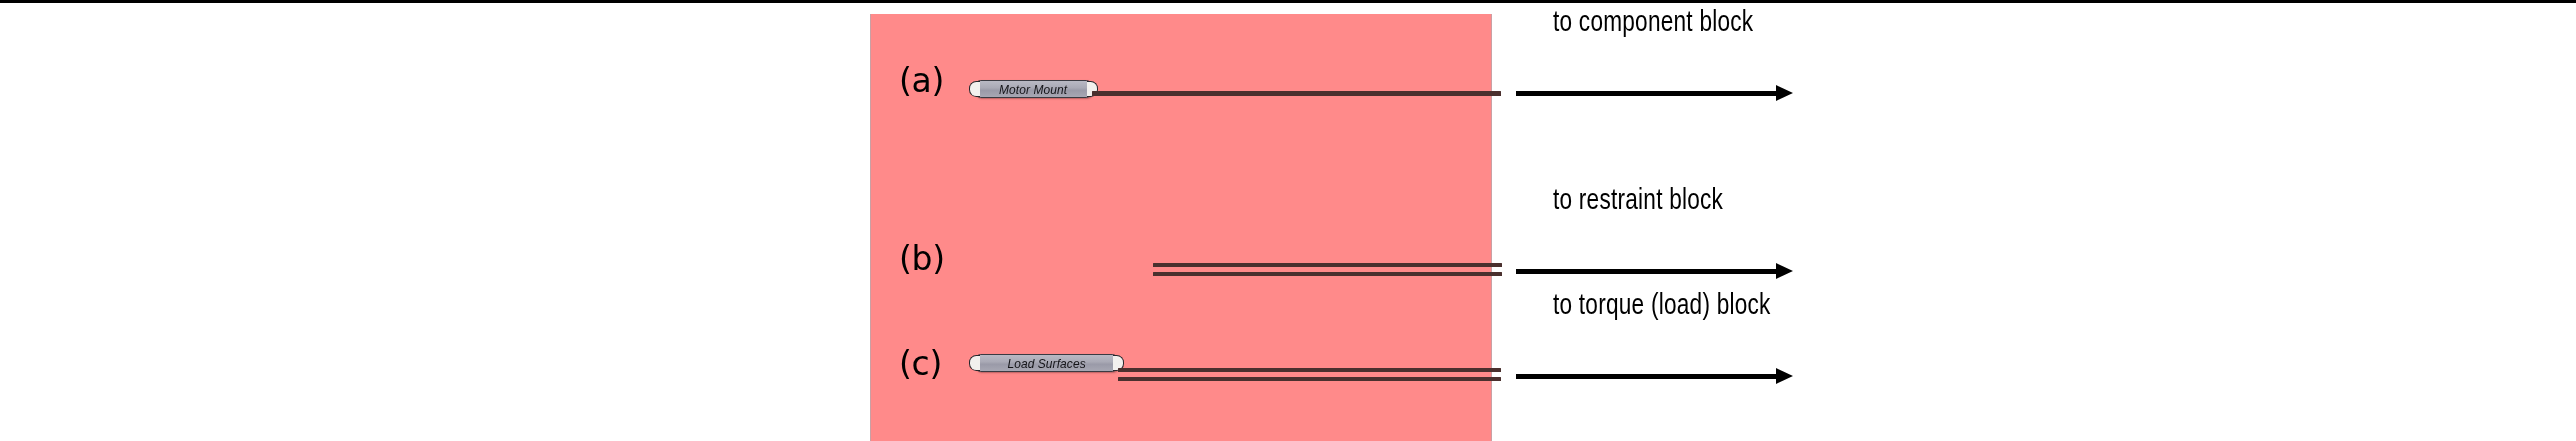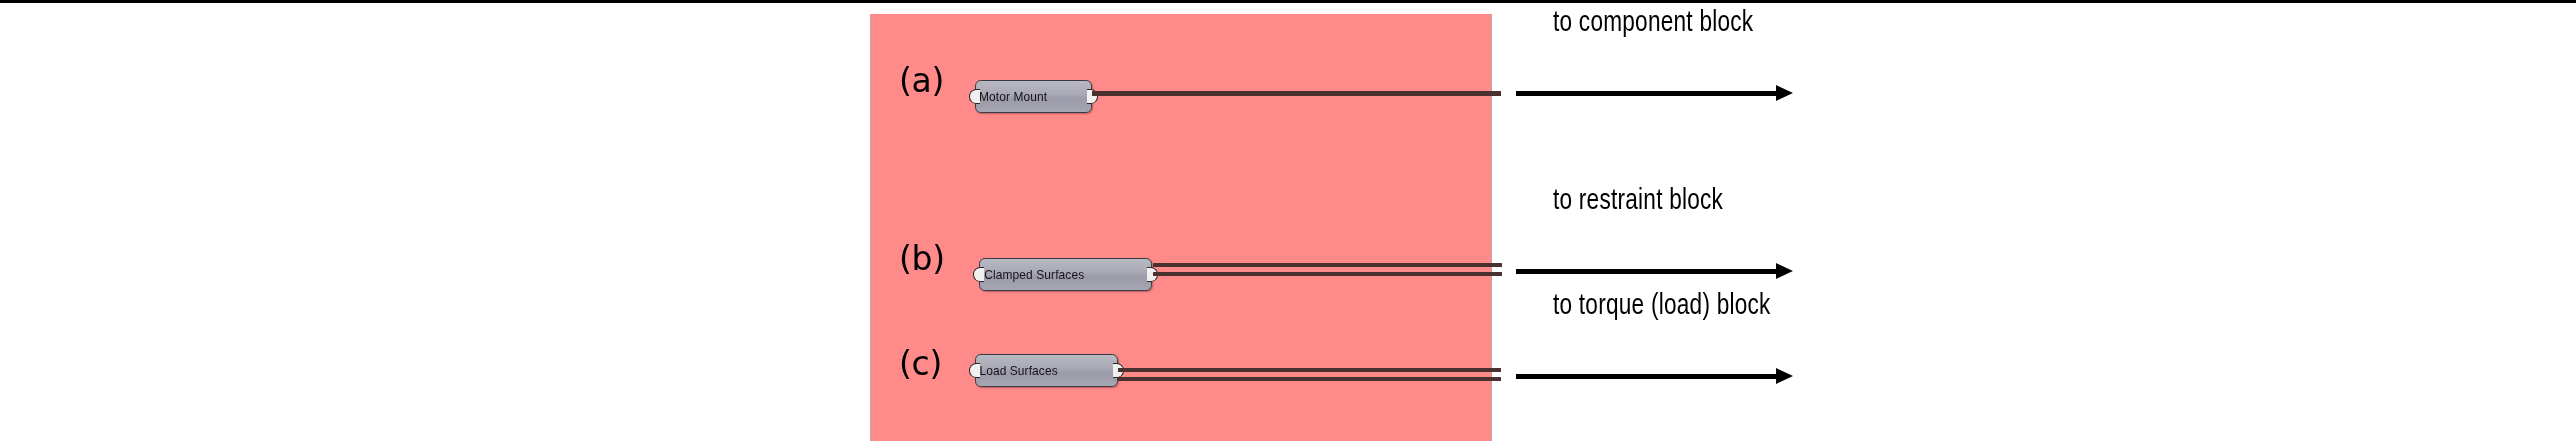--- a/index.html
+++ b/index.html
@@ -55,28 +55,30 @@
     font-size: 33px;
     line-height: 33px;
     color: #000000;
     white-space: nowrap;
     letter-spacing: -0.3px;
   }
 
   
   .node {
     position: absolute;
-    height: 33px;
+    height: 18px;
     box-sizing: border-box;
     border: 1.6px solid #3a3a42;
     border-radius: 5.8px;
     background: linear-gradient(180deg, #b9b9c4 0%, #aaaab6 42%, #9a9aa8 58%, #a7a7b3 100%);
     box-shadow: 1px 1px 1.6px rgba(60,20,20,0.35);
     display: flex;
     align-items: center;
+    justify-content: center;
+    font-style: italic;
   }
   .node-label {
     font-family: "Liberation Sans", sans-serif;
     font-size: 13px;
     line-height: 13px;
     color: #141418;
     white-space: nowrap;
     letter-spacing: 0.1px;
     transform: scaleX(0.92);
   }
@@ -161,25 +163,20 @@
 
   <div class="wire" style="left:1092px; top:91px; width:409px;"></div>
 
   <div class="arrow-shaft" style="left:1516px; top:91px; width:260px;"></div>
   <div class="arrow-head" style="left:1776px; top:85px;"></div>
 
   <div class="caption" style="left:1553px; top:6.8px;">to component block</div>
 
   <div class="row-label" style="left:899px; top:242px;">(b)</div>
 
-  <div class="node" style="left:979px; top:258px; width:173px;">
-    <span class="port left"></span>
-    <span class="node-label">Clamped Surfaces</span>
-    <span class="port right"></span>
-  </div>
 
   <div class="wire thin" style="left:1153px; top:263px; width:349px;"></div>
   <div class="wire thin" style="left:1153px; top:272px; width:349px;"></div>
 
   <div class="arrow-shaft" style="left:1516px; top:269px; width:260px;"></div>
   <div class="arrow-head" style="left:1776px; top:263px;"></div>
 
   <div class="caption" style="left:1553px; top:185px;">to restraint block</div>
 
   <div class="row-label" style="left:899px; top:347px;">(c)</div>

